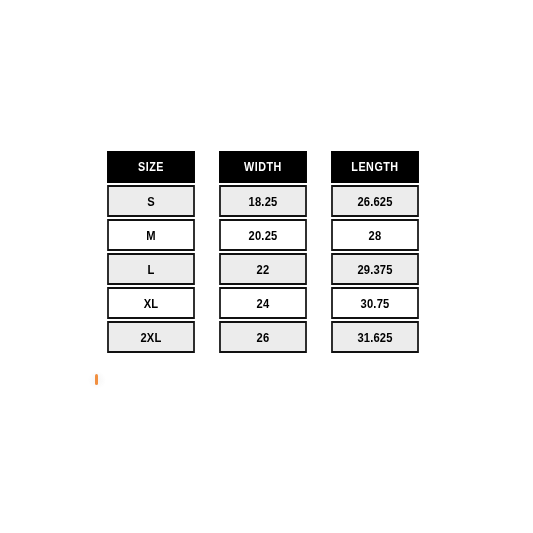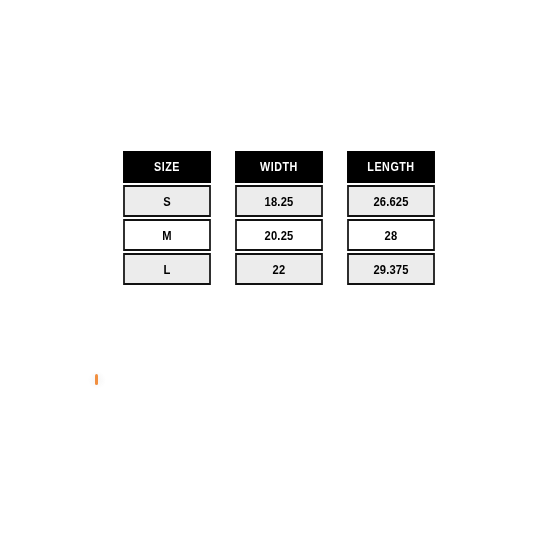--- a/index.html
+++ b/index.html
@@ -10,21 +10,21 @@
     width: 533px;
     height: 533px;
     background: #ffffff;
     font-family: "Liberation Sans", sans-serif;
     overflow: hidden;
     position: relative;
   }
 
   #chart-wrap {
     position: absolute;
-    left: 116px;
+    left: 100px;
     top: 151px;
     width: 326px;
     height: 228px;
   }
 
   .size-table {
     width: 100%;
     border-collapse: separate;
     border-spacing: 10px 2px;
     table-layout: fixed;
@@ -123,20 +123,30 @@
       <tr class="plain">
         <td>M</td>
         <td>20.25</td>
         <td>28</td>
       </tr>
       <tr class="alt">
         <td>L</td>
         <td>22</td>
         <td>29.375</td>
       </tr>
+      <tr class="plain">
+        <td>XL</td>
+        <td>24</td>
+        <td>30.75</td>
+      </tr>
+      <tr class="alt">
+        <td>2XL</td>
+        <td>26</td>
+        <td>31.625</td>
+      </tr>
     </tbody>
   </table>
 </div>
 
 <div id="watermark">
   <div class="smudge"></div>
   <div class="tick"></div>
 </div>
 
 </body></html>

